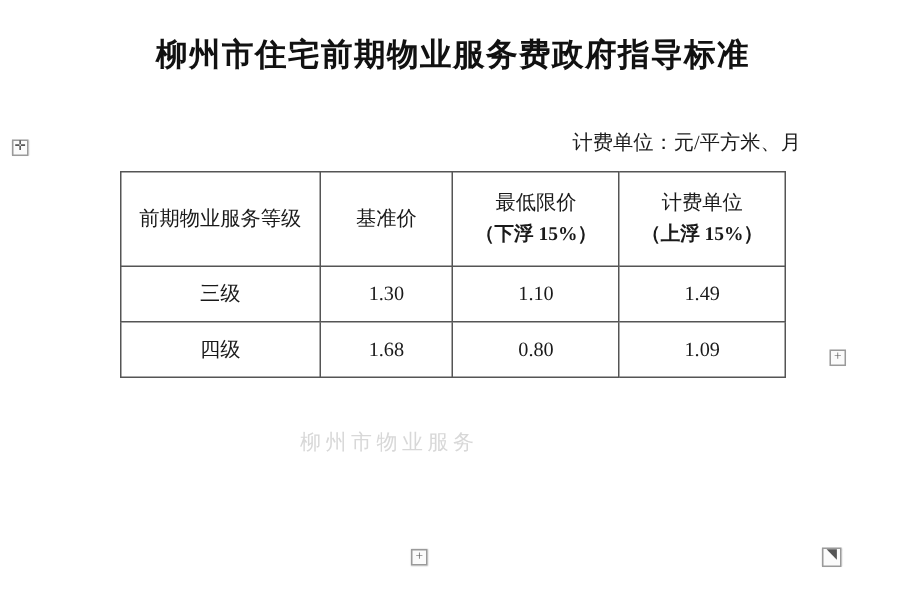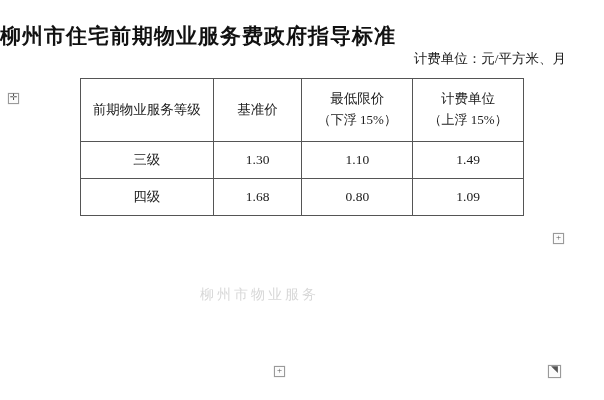--- a/index.html
+++ b/index.html
@@ -15,32 +15,33 @@
     overflow: hidden;
     position: relative;
   }
   .page {
     position: relative;
     width: 604px;
     height: 400px;
     box-sizing: border-box;
   }
   .doc-title {
-    text-align: left;
+    text-align: center;
     font-size: 21px;
     font-weight: bold;
     letter-spacing: 1px;
     padding-top: 22px;
     color: #111;
     font-family: "Liberation Serif", "DejaVu Serif", serif;
   }
   .unit-line {
     text-align: right;
     font-size: 13.5px;
-    padding-right: 38px;
+    margin-top: 36px;
+    padding-right: 70px;
     color: #1a1a1a;
   }
   .table-wrap {
     margin: 10px auto 0 auto;
     width: 444px;
   }
   table.rate-table {
     border-collapse: collapse;
     width: 100%;
     table-layout: fixed;
@@ -55,20 +56,21 @@
     padding: 0;
     height: 36px;
   }
   table.rate-table thead td {
     height: 62px;
     line-height: 1.55;
   }
   .hdr-sub {
     display: block;
     font-size: 13px;
+    font-weight: bold;
   }
   .col1 { width: 30%; }
   .col2 { width: 20%; }
   .col3 { width: 25%; }
   .col4 { width: 25%; }
 
   
   .watermark {
     position: absolute;
     left: 200px;

